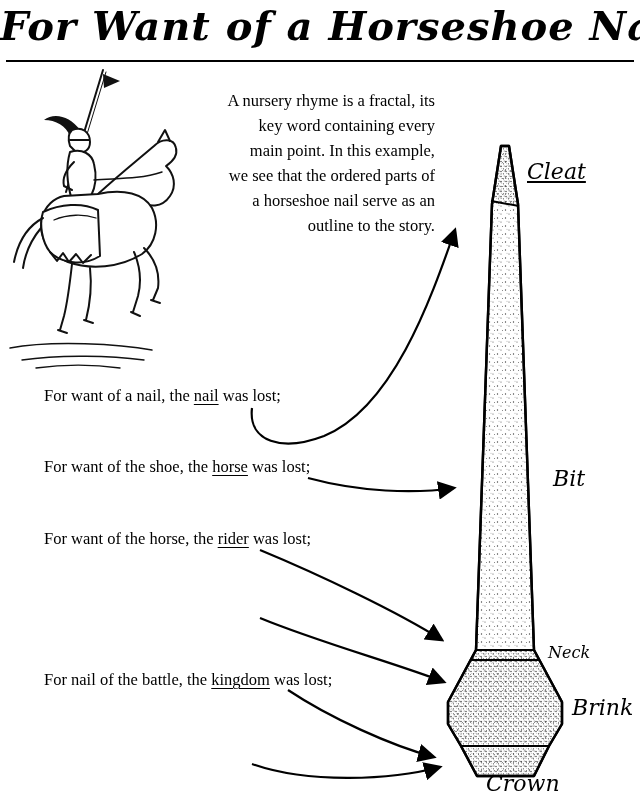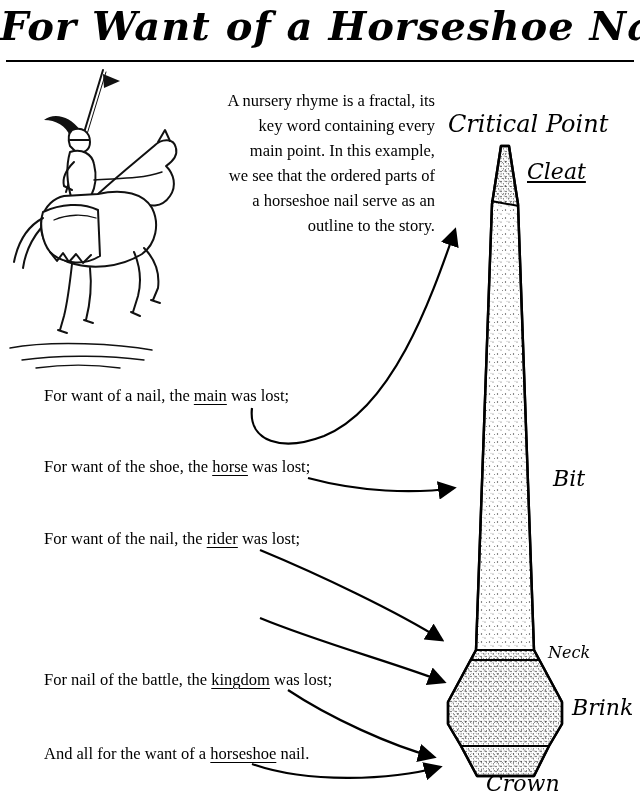--- a/index.html
+++ b/index.html
@@ -85,30 +85,29 @@
 
         <path d="M129,252 l9,4 M149,240 l9,3 M56,270 l9,3 M82,260 l9,3"></path>
 
         <path d="M8,288 C50,280 118,284 150,290 M20,300 C60,294 110,296 142,300 M34,308 C64,304 96,305 118,308" stroke-width="1.4"></path>
       </g>
     </svg>
   </div>
 
   <div class="intro">A nursery rhyme is a fractal, its key word containing every main point.  In this example, we see that the ordered parts of a horseshoe nail serve as an outline to the story.</div>
 
-  <div class="rhyme-line" style="top:386px"><span>For want of a nail, the </span><span class="key">main</span><span> was lost;</span></div>
+  <div class="rhyme-line" style="top:386px"><span>For want of a nail, the </span><span class="key">nail</span><span> was lost;</span></div>
 
   <div class="rhyme-line" style="top:457px"><span>For want of the shoe, the </span><span class="key">horse</span><span> was lost;</span></div>
 
-  <div class="rhyme-line" style="top:529px"><span>For want of the nail, the </span><span class="key">rider</span><span> was lost;</span></div>
+  <div class="rhyme-line" style="top:529px"><span>For want of the horse, the </span><span class="key">rider</span><span> was lost;</span></div>
 
 
   <div class="rhyme-line" style="top:670px"><span>For nail of the battle, the </span><span class="key">kingdom</span><span> was lost;</span></div>
 
-  <div class="rhyme-line" style="top:744px"><span>And all for the want of a </span><span class="key">horseshoe</span><span> nail.</span></div>
 
   <svg class="overlay" viewBox="0 0 640 800">
     <defs>
       <pattern id="stip" width="8" height="8" patternUnits="userSpaceOnUse">
         <circle cx="1.5" cy="2" r="0.7" fill="#444"></circle>
         <circle cx="5" cy="6" r="0.6" fill="#555"></circle>
         <circle cx="6.5" cy="2.5" r="0.5" fill="#666"></circle>
         <circle cx="3" cy="5.2" r="0.45" fill="#777"></circle>
       </pattern>
       <pattern id="stipDense" width="5" height="5" patternUnits="userSpaceOnUse">
@@ -140,20 +139,19 @@
     <g fill="none" stroke="#000" stroke-width="2.2">
       <path d="M252,408 C248,442 282,452 324,436 C392,408 430,302 455,230" marker-end="url(#ah)"></path>
       <path d="M308,478 C360,492 414,494 454,488" marker-end="url(#ah)"></path>
       <path d="M260,550 C318,574 398,612 442,640" marker-end="url(#ah)"></path>
       <path d="M260,618 C318,642 398,664 444,682" marker-end="url(#ah)"></path>
       <path d="M288,690 C330,718 392,746 434,757" marker-end="url(#ah)"></path>
       <path d="M252,764 C308,784 392,780 440,767" marker-end="url(#ah)"></path>
     </g>
   </svg>
 
-  <div class="nail-label big" style="left:448px; top:110px;">Critical Point</div>
   <div class="nail-label" style="left:527px; top:159px;text-decoration:underline;">Cleat</div>
   <div class="nail-label" style="left:553px; top:466px;">Bit</div>
   <div class="nail-label" style="left:548px; top:643px; font-size:16px;">Neck</div>
   <div class="nail-label" style="left:572px; top:695px;">Brink</div>
   <div class="nail-label" style="left:486px; top:771px;">Crown</div>
 
 </div>
 
 </body></html>

